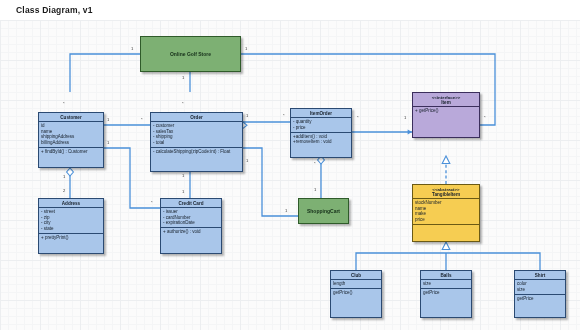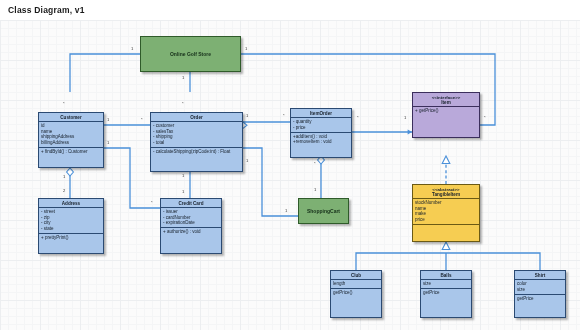--- a/index.html
+++ b/index.html
@@ -1,20 +1,20 @@
 <!DOCTYPE html>
 <html><head>
 <meta charset="utf-8">
 <style>
   html,body{margin:0;padding:0;background:#ffffff;}
   body{width:580px;height:330px;overflow:hidden;
        font-family:"Liberation Sans","DejaVu Sans",sans-serif;}
 
   #page-title{
-    position:absolute;left:8px;top:5px;
+    position:absolute;left:16px;top:5px;
     font-size:8.5px;font-weight:bold;color:#1a1a1a;letter-spacing:.2px;
   }
 
   #canvas{
     position:absolute;left:0;top:20px;width:580px;height:310px;
     background-color:#fbfbfb;
     background-image:
       linear-gradient(to right, #eceef0 1px, transparent 1px),
       linear-gradient(to bottom, #eceef0 1px, transparent 1px),
       linear-gradient(to right, #f4f5f6 1px, transparent 1px),

